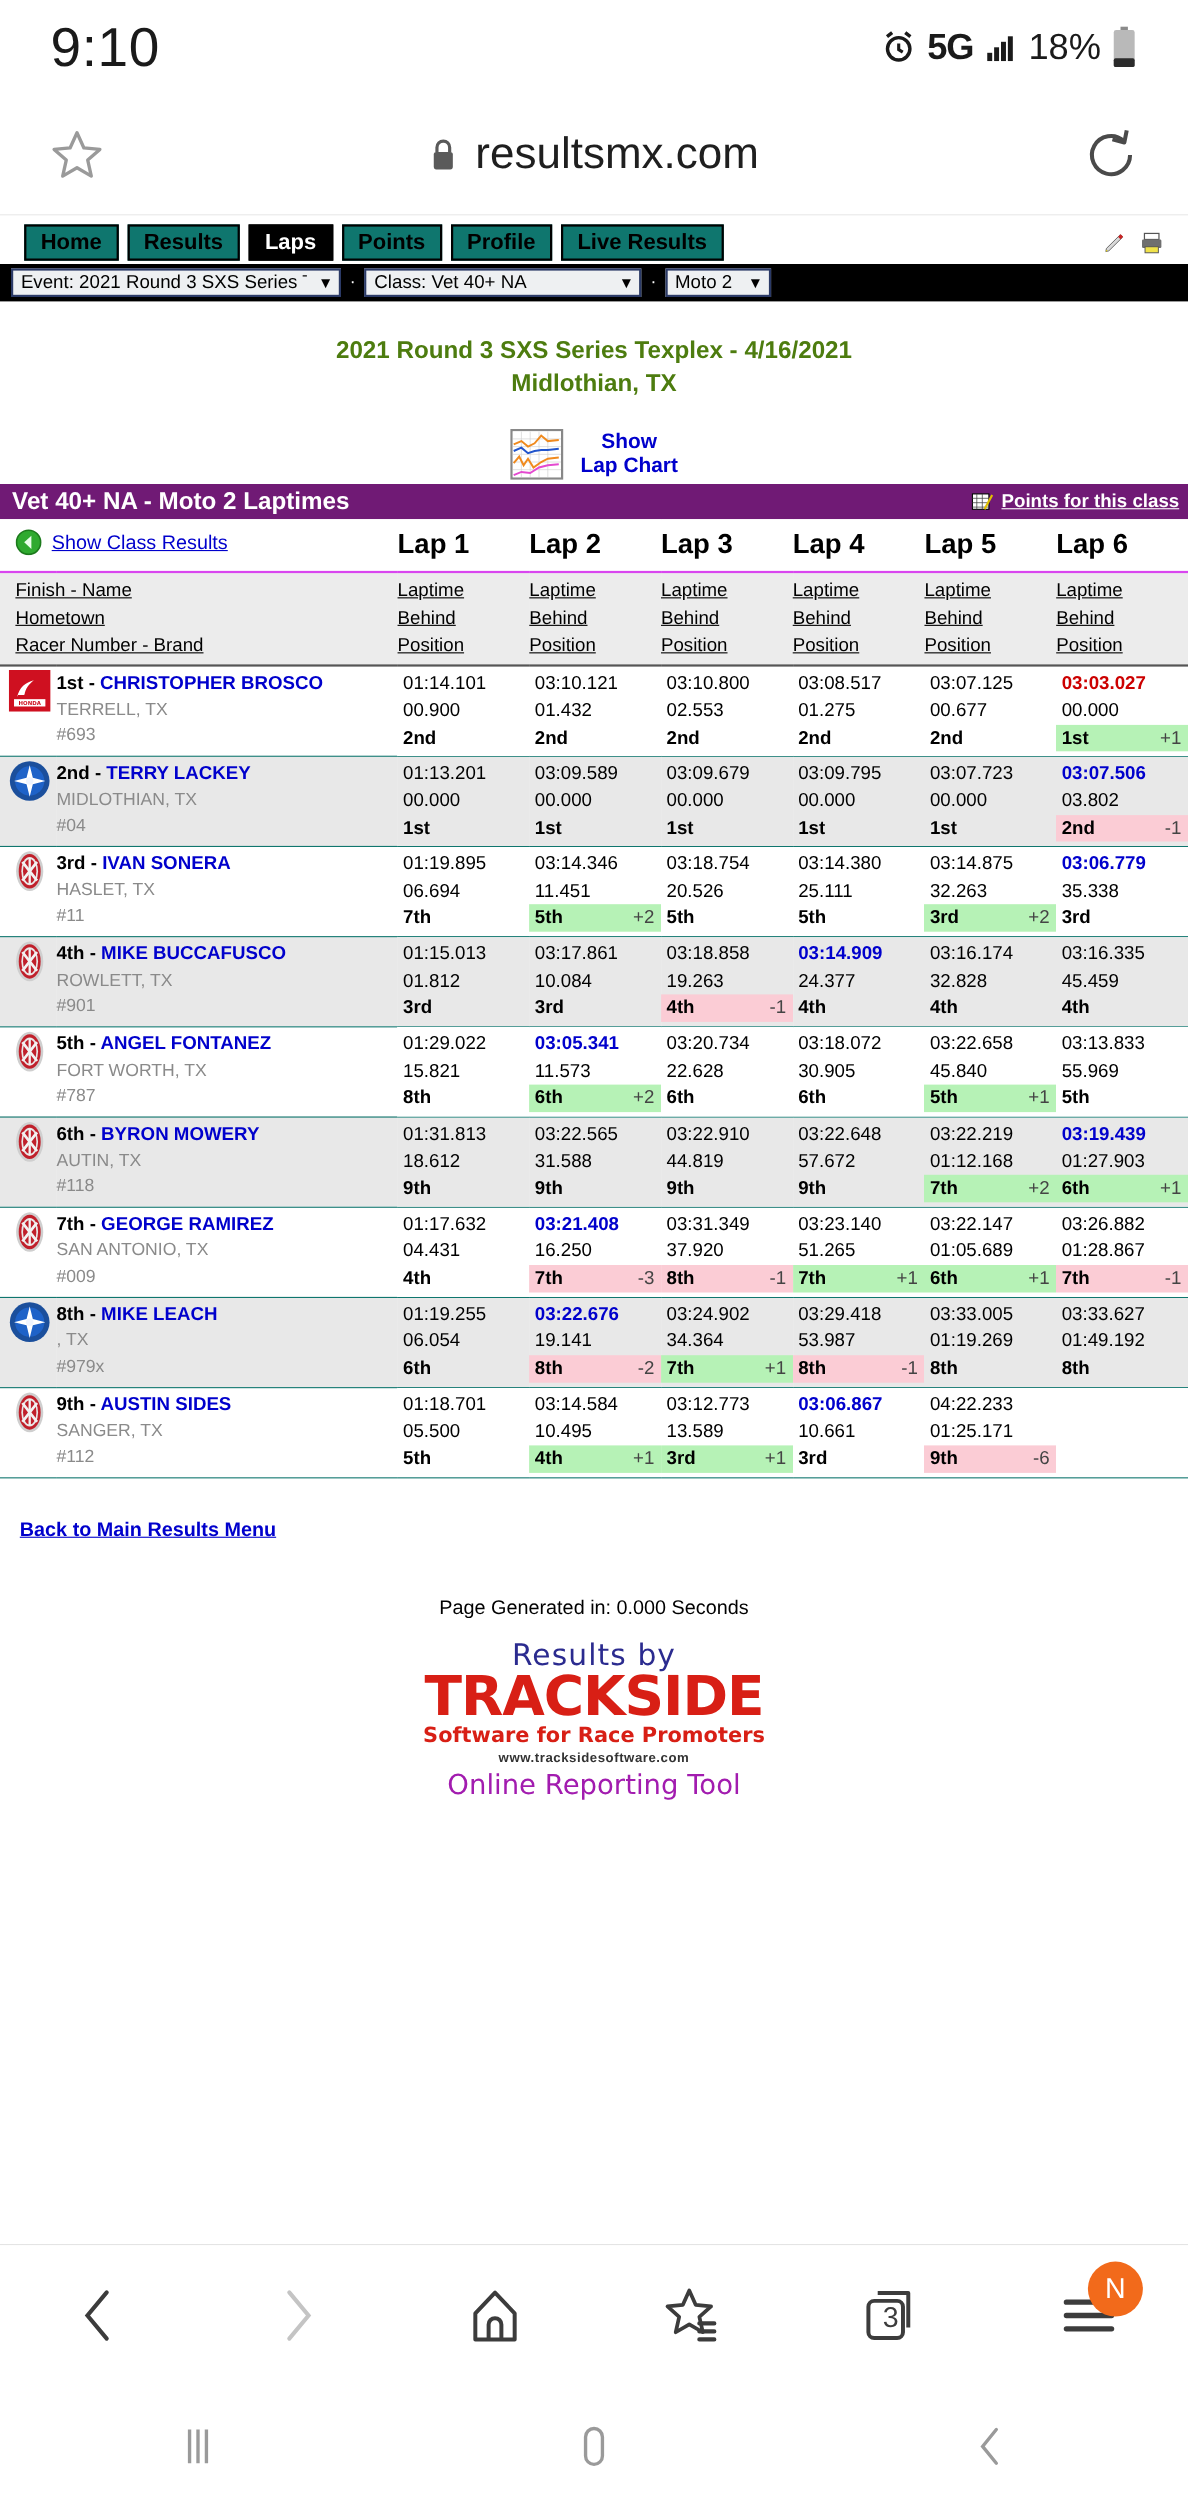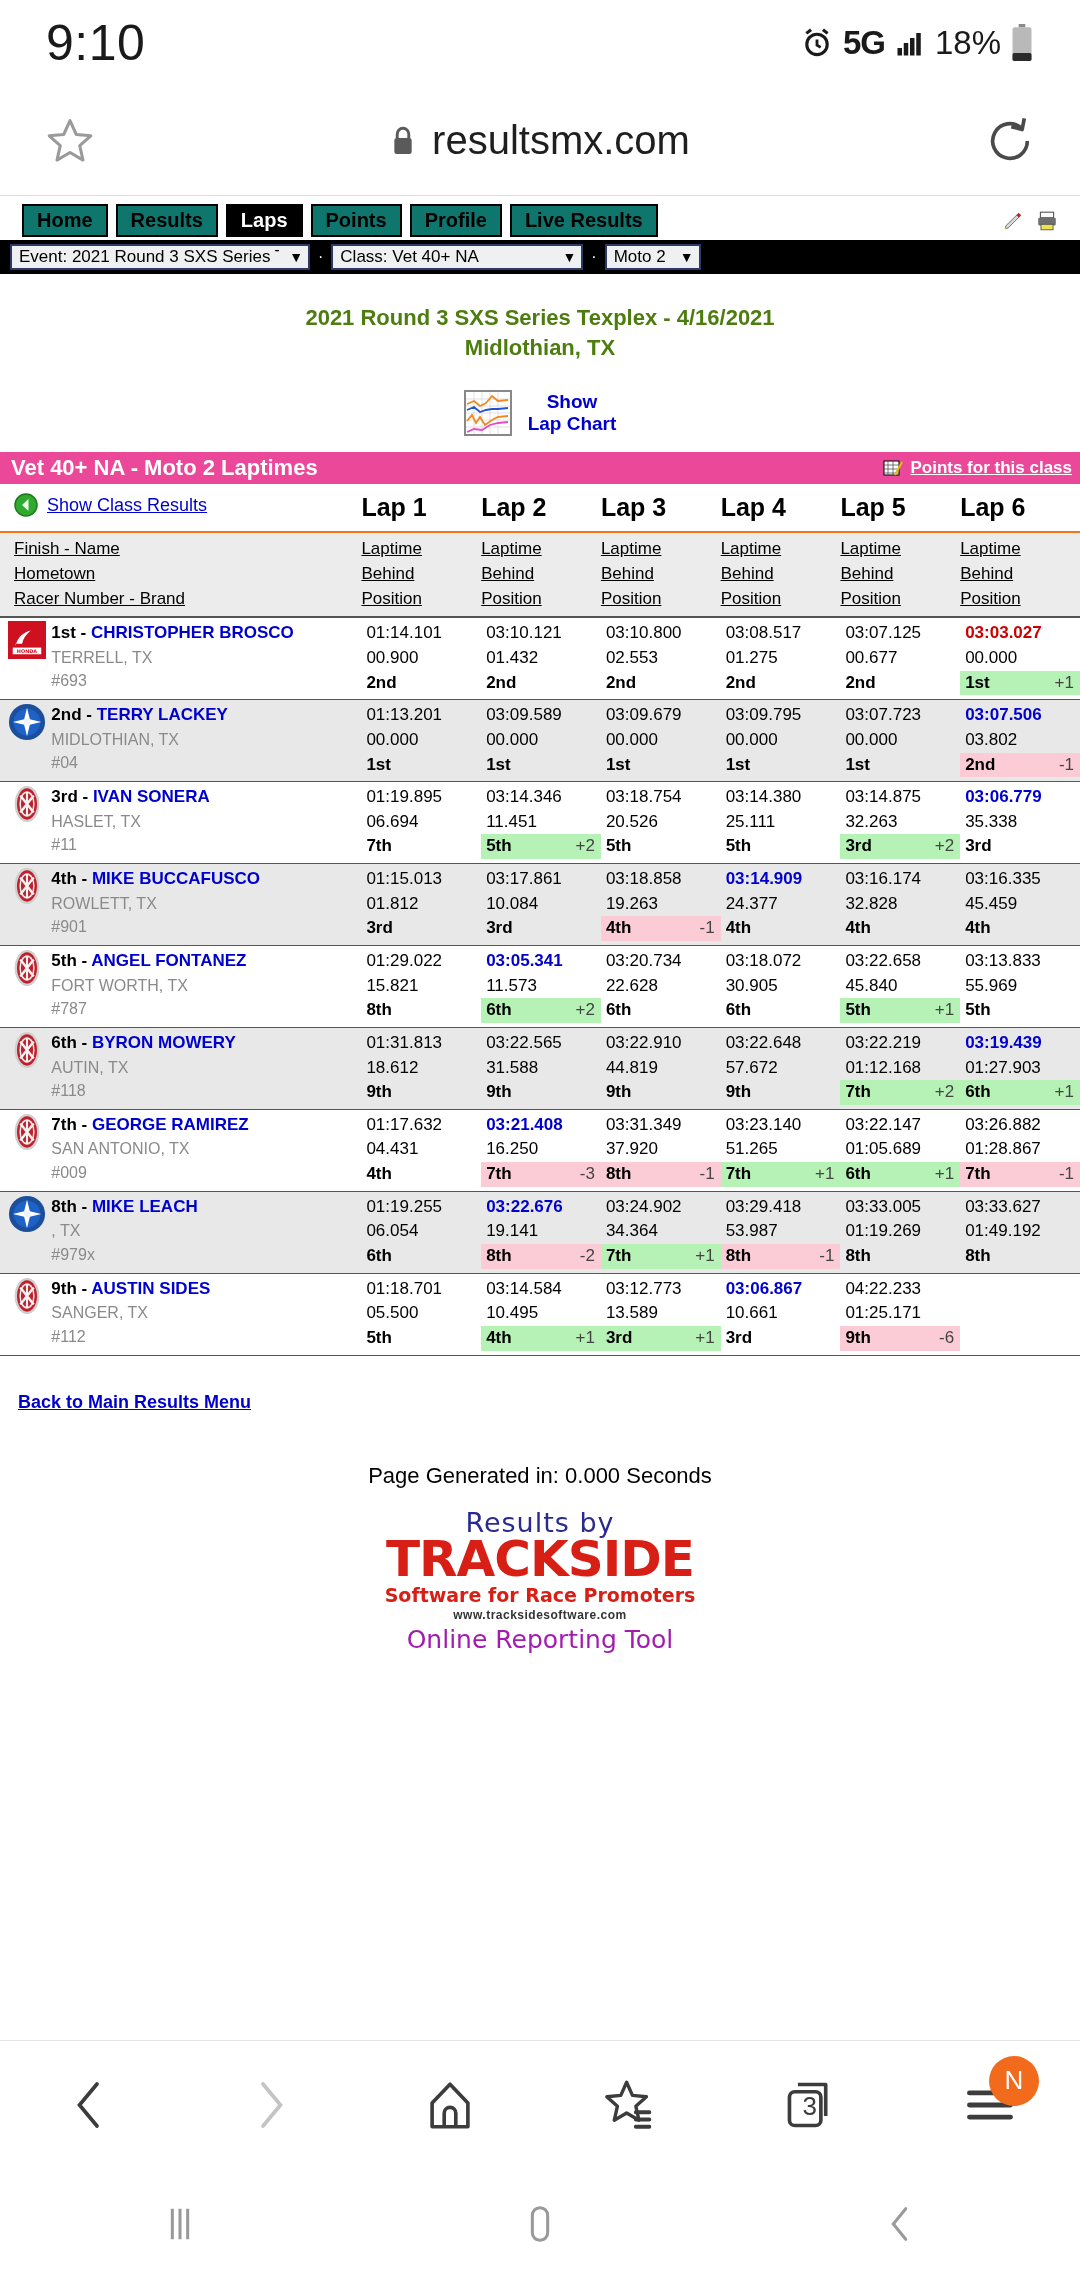--- a/index.html
+++ b/index.html
@@ -81,42 +81,42 @@
     width: 48px; height: 46px; border: 2px solid #888; background: #fff;
     position: relative; overflow: hidden;
   }
   .lapchart-link {
     color: #0000cc; font-size: 19px; font-weight: bold;
     text-align: center; line-height: 1.2;
   }
 
   
   .classbar {
-    background: #ec4899; color: #fff; height: 32px; margin-top: 16px;
+    background: #701a75; color: #fff; height: 32px; margin-top: 4px;
     display: flex; align-items: center; justify-content: space-between;
     padding: 0 8px 0 11px;
   }
   .classbar .ctitle { font-size: 22px; font-weight: bold; }
   .classbar .cright { display: flex; align-items: center; gap: 7px; }
   .classbar .clink {
     color: #fff; font-size: 17px; text-decoration: underline; font-weight: bold;
   }
 
   
   table.laps { width: 100%; border-collapse: collapse; table-layout: fixed; }
   table.laps td, table.laps th { vertical-align: top; }
 
   .hdrow td { padding: 9px 0 9px 0; background: #fff; }
   .showresults { display: flex; align-items: center; gap: 9px; padding-left: 14px; }
   .showresults a { color: #0000cc; font-size: 18px; text-decoration: underline; font-weight: normal;}
   .laphdr { font-size: 25px; font-weight: bold; color: #000; }
 
   .subhdr td {
     background: #ececec; font-size: 17px; color: #000;
-    padding: 4px 0 5px 0; border-top: 2px solid #f97316; border-bottom: 2px solid #555;
+    padding: 4px 0 5px 0; border-top: 2px solid #d946ef; border-bottom: 2px solid #555;
   }
   .subhdr .u { text-decoration: underline; display:block; line-height:1.45; }
   .subhdr td.namecol { padding-left: 14px; }
 
   tr.rider { border-bottom: 1px solid #0f766e; }
   tr.rider.odd td { background: #ffffff; }
   tr.rider.even td { background: #e8e8e8; }
 
   td.brandcell { width: 48px; padding: 3px 0 3px 8px; }
   .brand { width: 38px; height: 38px; }
@@ -136,21 +136,21 @@
     font-size: 17px; font-weight: bold; color: #000; line-height: 1.45;
     display: flex; justify-content: space-between; padding: 0 6px 0 5px;
   }
   .lpos.gain { background: #b6f2b6; }
   .lpos.loss { background: #fbccd5; }
   .lpos .delta { font-weight: normal; color: #444; }
 
   
   .backlink { padding: 36px 0 0 18px; }
   .backlink a { font-size: 18px; color: #0000cc; text-decoration: underline; font-weight: bold; }
-  .genline { text-align: center; font-size: 22px; color: #000; margin-top: 50px; }
+  .genline { text-align: center; font-size: 18px; color: #000; margin-top: 50px; }
 
   .tslogo { margin: 18px auto 0 auto; width: 320px; text-align: center; position: relative; }
   .ts-results { font-size: 27px; color: #2b2b8f; font-family: "DejaVu Sans", sans-serif; letter-spacing: 1px; }
   .ts-main {
     font-size: 50px; font-weight: bold; color: #d81f15; letter-spacing: -1px;
     font-family: "DejaVu Sans", sans-serif; line-height: .95; margin-top: -2px;
   }
   .ts-sub { font-size: 19px; font-weight: bold; color: #d81f15; font-family: "DejaVu Sans", sans-serif; margin-top:1px;}
   .ts-url { font-size: 12px; font-weight: bold; color: #333; letter-spacing: .5px; margin-top: 2px;}
   .ts-tool { font-size: 25px; color: #a21caf; font-family: "DejaVu Sans", sans-serif; margin-top: 3px; }

